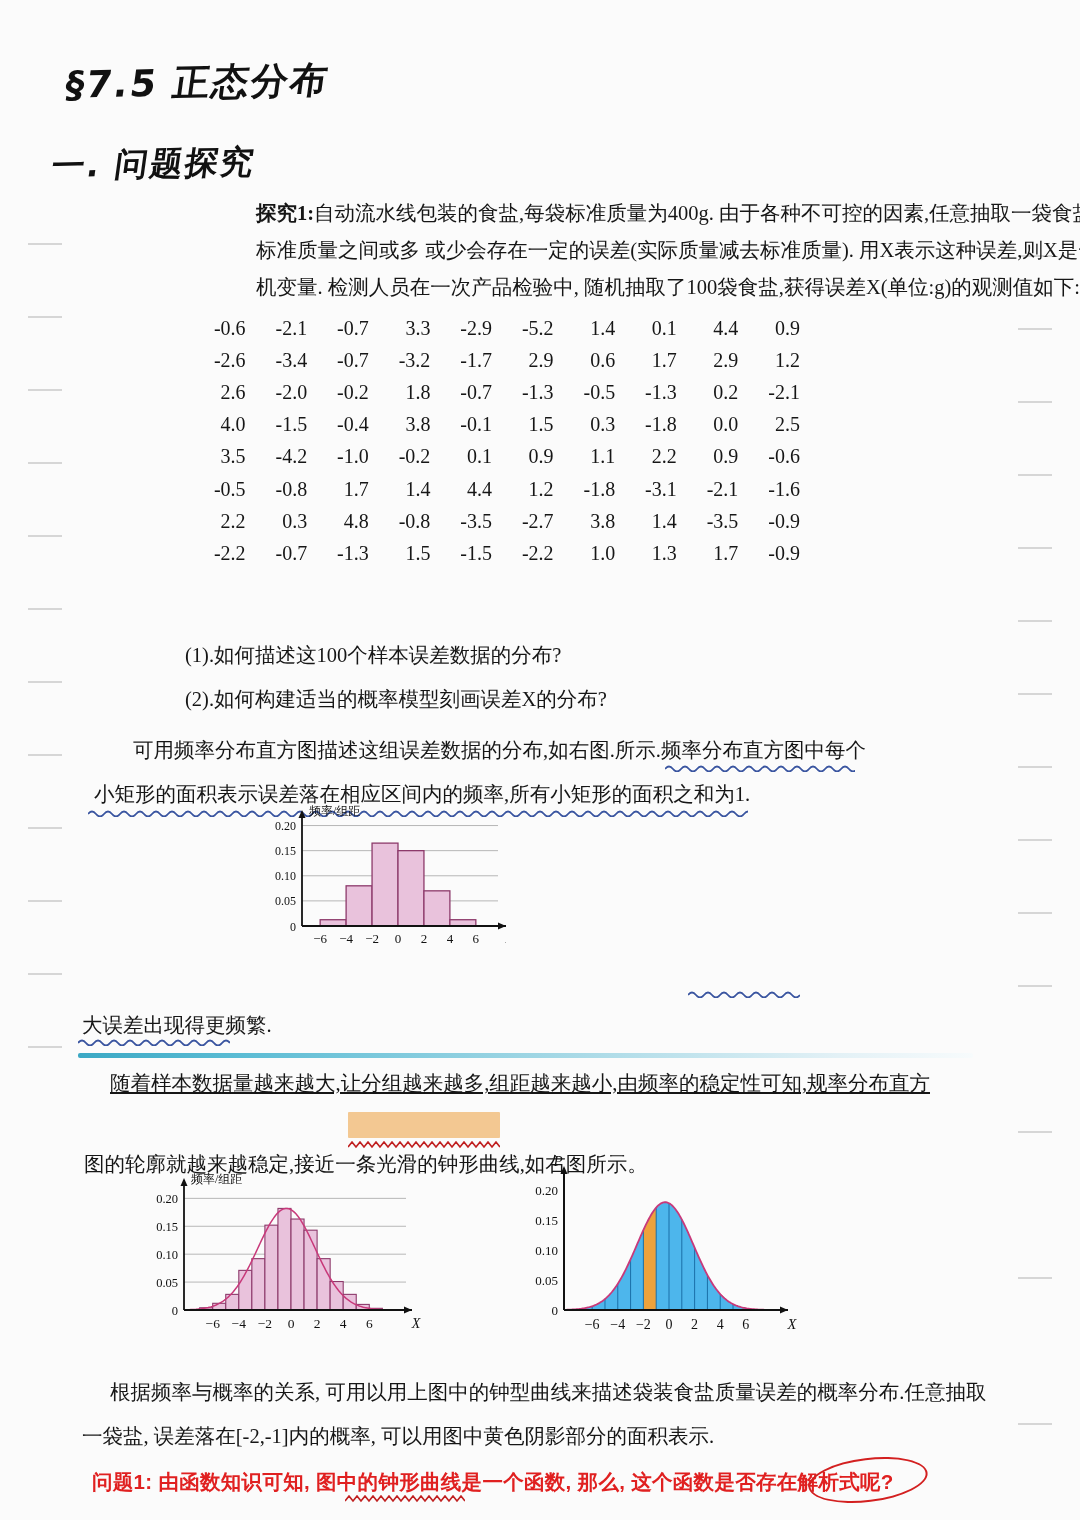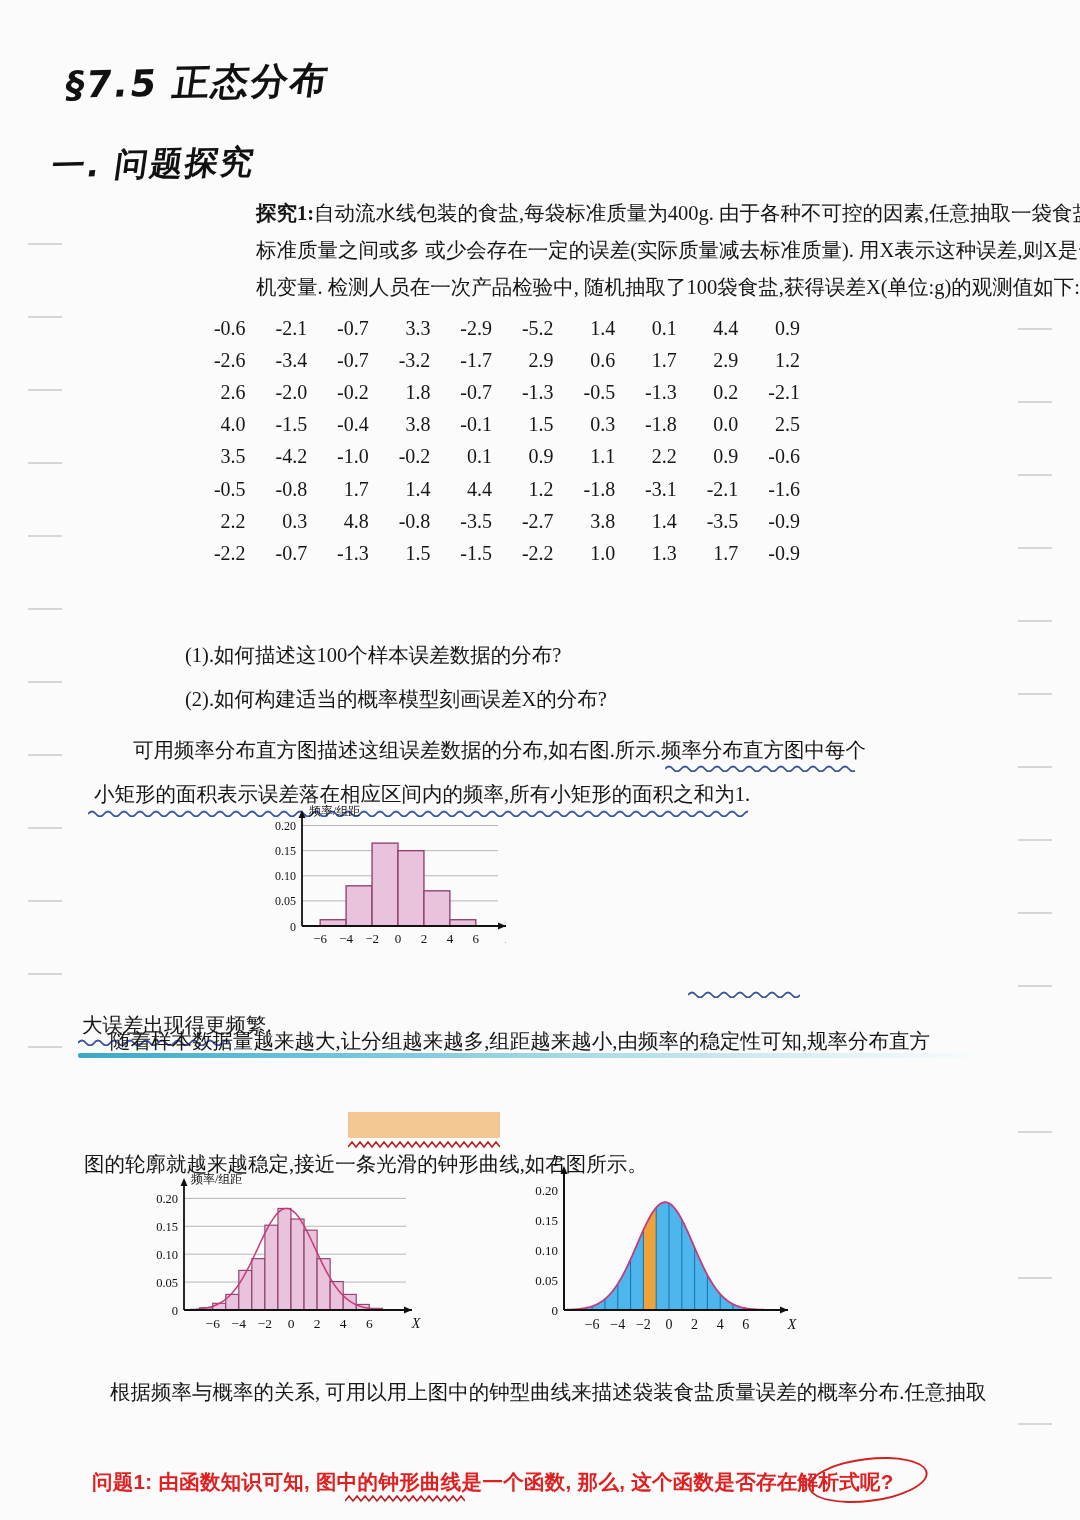--- a/index.html
+++ b/index.html
@@ -294,21 +294,21 @@
       </svg>
   </div>
   <div class="wave" style="left:78px;top:1037px;width:152px;">
     <svg width="152" height="9" viewBox="0 0 152 9">
         <path d="M0 6 Q4 1 8 6 T16 6 T24 6 T32 6 T40 6 T48 6 T56 6 T64 6 T72 6 T80 6 T88 6 T96 6 T104 6 T112 6 T120 6 T128 6 T136 6 T144 6 T152 6" fill="none" stroke="#3a55a0" stroke-width="1.9"></path>
       </svg>
   </div>
 
   <div id="teal-divider"></div>
 
-  <div class="tx" style="left:110px;top:1031px;">随着样本数据量越来越大,让分组越来越多,组距越来越小,由频率的稳定性可知,规率分布直方</div>
+  <div class="tx" style="left:110px;top:1073px;text-decoration:underline;">随着样本数据量越来越大,让分组越来越多,组距越来越小,由频率的稳定性可知,规率分布直方</div>
   <div class="highlight" style="left:348px;top:1112px;width:152px;height:26px;"></div>
   <div class="tx" style="left:84px;top:1118px;margin-top:36px;">
     <span>图的轮廓就越来越稳定,接近一条</span><span>光滑的钟形曲线,</span><span>如右图所示。</span>
   </div>
   <div class="wave" style="left:348px;top:1140px;width:152px;">
     <svg width="152" height="10" viewBox="0 0 152 10">
         <path d="M0 7 L4 2 L8 7 L12 2 L16 7 L20 2 L24 7 L28 2 L32 7 L36 2 L40 7 L44 2 L48 7 L52 2 L56 7 L60 2 L64 7 L68 2 L72 7 L76 2 L80 7 L84 2 L88 7 L92 2 L96 7 L100 2 L104 7 L108 2 L112 7 L116 2 L120 7 L124 2 L128 7 L132 2 L136 7 L140 2 L144 7 L148 2 L152 7" fill="none" stroke="#c02020" stroke-width="1.7"></path>
       </svg>
   </div>
 
@@ -387,20 +387,21 @@
         <text x="171" y="177" font-size="14" text-anchor="middle" font-family="&quot;Liberation Serif&quot;, serif" fill="#111">0</text>
         <text x="196.60975609756096" y="177" font-size="14" text-anchor="middle" font-family="&quot;Liberation Serif&quot;, serif" fill="#111">2</text>
         <text x="222.21951219512195" y="177" font-size="14" text-anchor="middle" font-family="&quot;Liberation Serif&quot;, serif" fill="#111">4</text>
         <text x="247.8292682926829" y="177" font-size="14" text-anchor="middle" font-family="&quot;Liberation Serif&quot;, serif" fill="#111">6</text>
         <text x="294" y="177" font-size="14.5" text-anchor="middle" font-family="&quot;Liberation Serif&quot;, serif" fill="#111" font-style="italic">X</text>
         <text x="60" y="14" font-size="15" text-anchor="middle" font-family="&quot;Liberation Serif&quot;, serif" fill="#111" font-style="italic">P</text>
       </svg>
   </div>
 
   <div class="tx" style="left:110px;top:1382px;">根据频率与概率的关系, 可用以用上图中的钟型曲线来描述袋装食盐质量误差的概率分布.任意抽取</div>
+  <div class="tx" style="left:82px;top:1426px;">一袋盐, 误差落在[-2,-1]内的概率, 可以用图中黄色阴影部分的面积表示.</div>
 
   <div id="red-question">问题1: 由函数知识可知, 图中的钟形曲线是一个函数, 那么, 这个函数是否存在解析式呢?</div>
   <div class="redcircle" style="left:808px;top:1458px;width:116px;height:40px;"></div>
   <div class="wave" style="left:345px;top:1494px;width:120px;">
     <svg width="120" height="10" viewBox="0 0 120 10">
         <path d="M0 7 L4 2 L8 7 L12 2 L16 7 L20 2 L24 7 L28 2 L32 7 L36 2 L40 7 L44 2 L48 7 L52 2 L56 7 L60 2 L64 7 L68 2 L72 7 L76 2 L80 7 L84 2 L88 7 L92 2 L96 7 L100 2 L104 7 L108 2 L112 7 L116 2 L120 7" fill="none" stroke="#c02020" stroke-width="1.7"></path>
       </svg>
   </div>
 
 </div>

